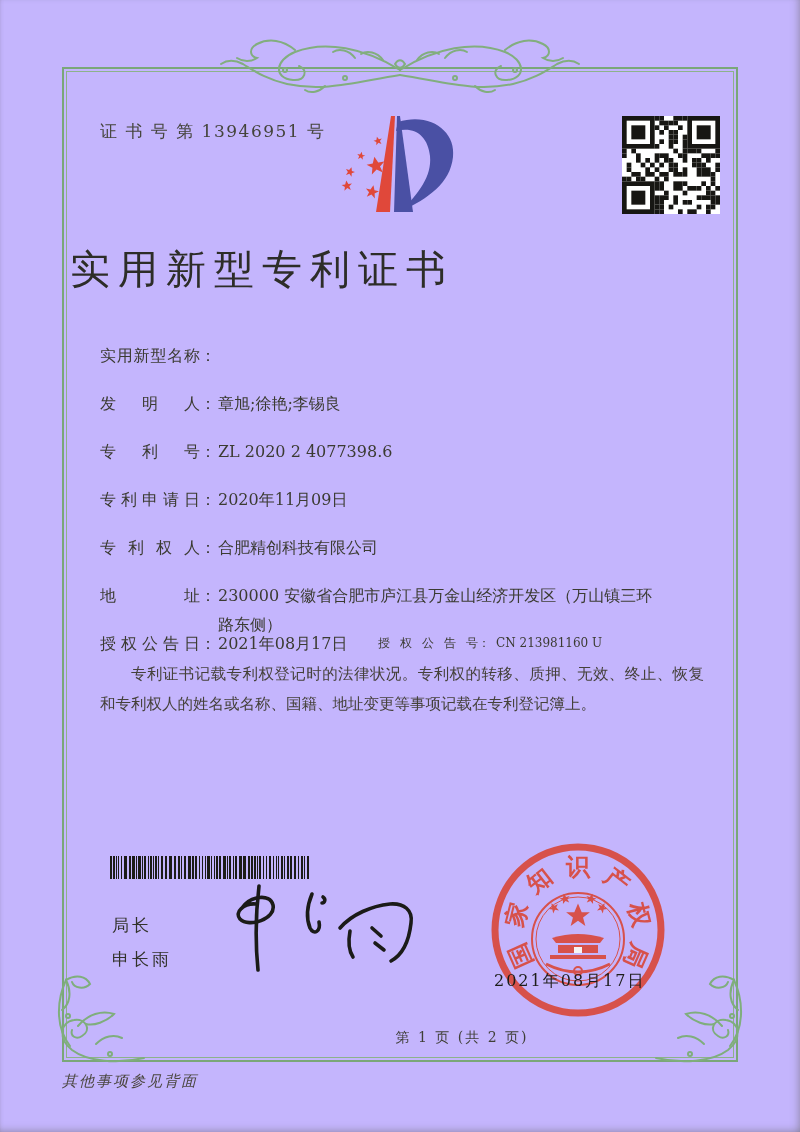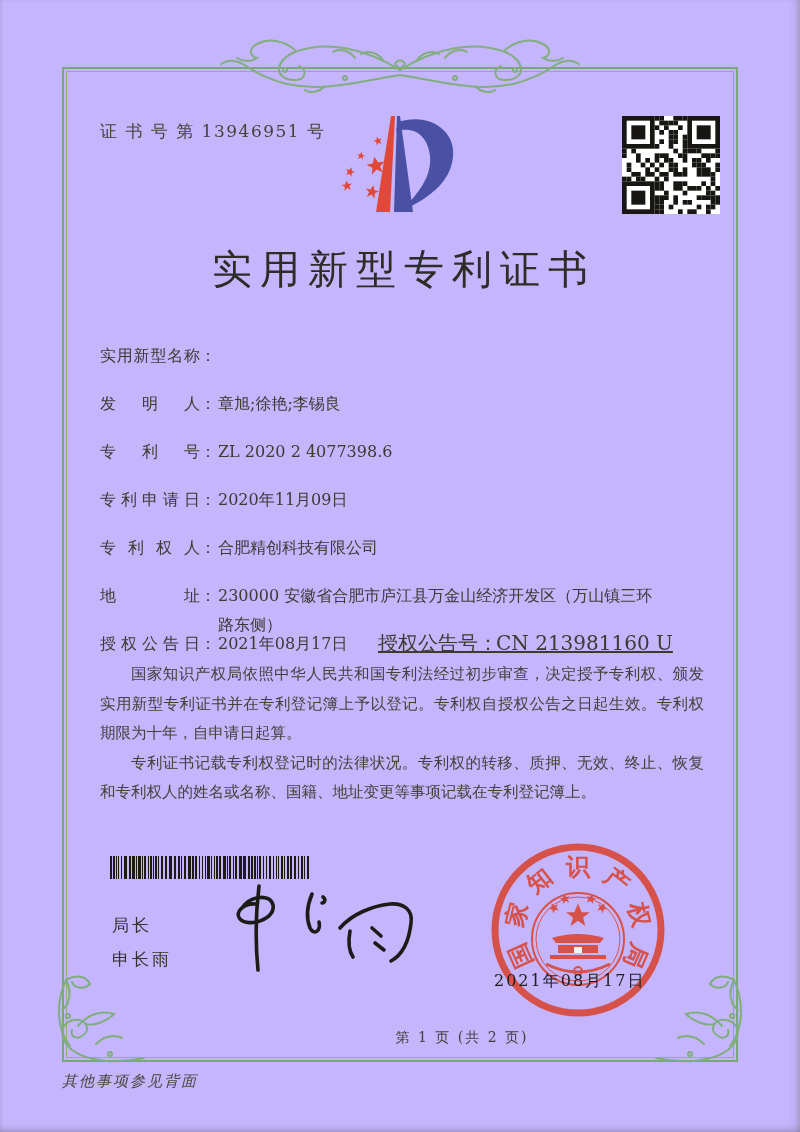--- a/index.html
+++ b/index.html
@@ -9,27 +9,27 @@
     font-family:"DejaVu Serif","Liberation Serif",serif;
     color:#3a3a33;
     box-shadow:inset -7px 0 9px -6px rgba(90,90,80,.45), inset 0 -7px 9px -6px rgba(90,90,80,.4), inset 2px 0 4px -3px rgba(90,90,80,.3);
   }
   .abs{position:absolute;}
   
   .frame-outer{position:absolute;left:62px;top:67px;width:672px;height:991px;border:2px solid #7aa778;}
   .frame-inner{position:absolute;inset:2px;border:1px solid #8db28a;}
   
   .cert-no{left:100px;top:120px;font-size:17px;letter-spacing:1.5px;color:#44443b;}
-  .title{left:62px;top:242px;width:676px;text-align:center;font-size:40px;letter-spacing:8px;text-indent:8px;color:#2d2d28;font-weight:500;}
+  .title{left:62px;top:242px;width:676px;font-size:40px;letter-spacing:8px;text-indent:8px;color:#2d2d28;font-weight:500;}
   
   .frow{position:absolute;left:100px;width:558px;display:flex;align-items:flex-start;font-size:16px;line-height:29px;color:#3b3b32;}
   .flabel{flex:none;display:inline-block;width:100px;text-align:justify;text-align-last:justify;}
   .fcolon{flex:none;width:18px;}
   .fvalue{flex:1;}
-  .grant-right{position:absolute;left:378px;top:629px;display:flex;font-size:20px;line-height:29px;color:#3b3b32;text-decoration:underline;}
+  .grant-right{position:absolute;left:378px;top:629px;display:flex;font-size:12px;line-height:29px;color:#3b3b32;}
   .grant-right .flabel{width:100px;}
   
   .body-text{left:100px;top:660px;width:604px;font-size:15.5px;line-height:29.5px;text-align:justify;color:#45413a;}
   .body-text p{margin:0;text-indent:2em;}
   
   .signer{left:112px;font-size:17px;letter-spacing:3px;color:#33332c;}
   
   .seal-date{left:494px;top:971px;font-size:16px;letter-spacing:2px;color:#1d1d1a;z-index:6;}
   
   .footer-page{left:62px;top:1029px;width:800px;text-align:center;font-size:14px;letter-spacing:2px;color:#3f3f37;}
@@ -301,21 +301,20 @@
       <span class="fcolon">：</span>
       <span class="fvalue">2021年08月17日</span>
   </div>
   <div class="grant-right">
     <span class="flabel">授权公告号</span>
       <span class="fcolon">：</span>
       <span class="fvalue">CN 213981160 U</span>
   </div>
 
   <div class="abs body-text">
-    <p>国家知识产权局依照中华人民共和国专利法经过初步审查，决定授予专利权、颁发实用新型专利证书并在专利登记簿上予以登记。专利权自授权公告之日起生效。专利权期限为十年，自申请日起算。</p>
     <p>专利证书记载专利权登记时的法律状况。专利权的转移、质押、无效、终止、恢复和专利权人的姓名或名称、国籍、地址变更等事项记载在专利登记簿上。</p>
   </div>
 
   <div class="abs" style="left:110px;top:856px;width:202px;height:23px">
       <svg width="202" height="23">
         <rect x="0" y="0" width="2" height="23" fill="#1c1b18"></rect>
         <rect x="3" y="0" width="2" height="23" fill="#1c1b18"></rect>
         <rect x="6" y="0" width="1" height="23" fill="#1c1b18"></rect>
         <rect x="8" y="0" width="1" height="23" fill="#1c1b18"></rect>
         <rect x="11" y="0" width="1" height="23" fill="#1c1b18"></rect>

